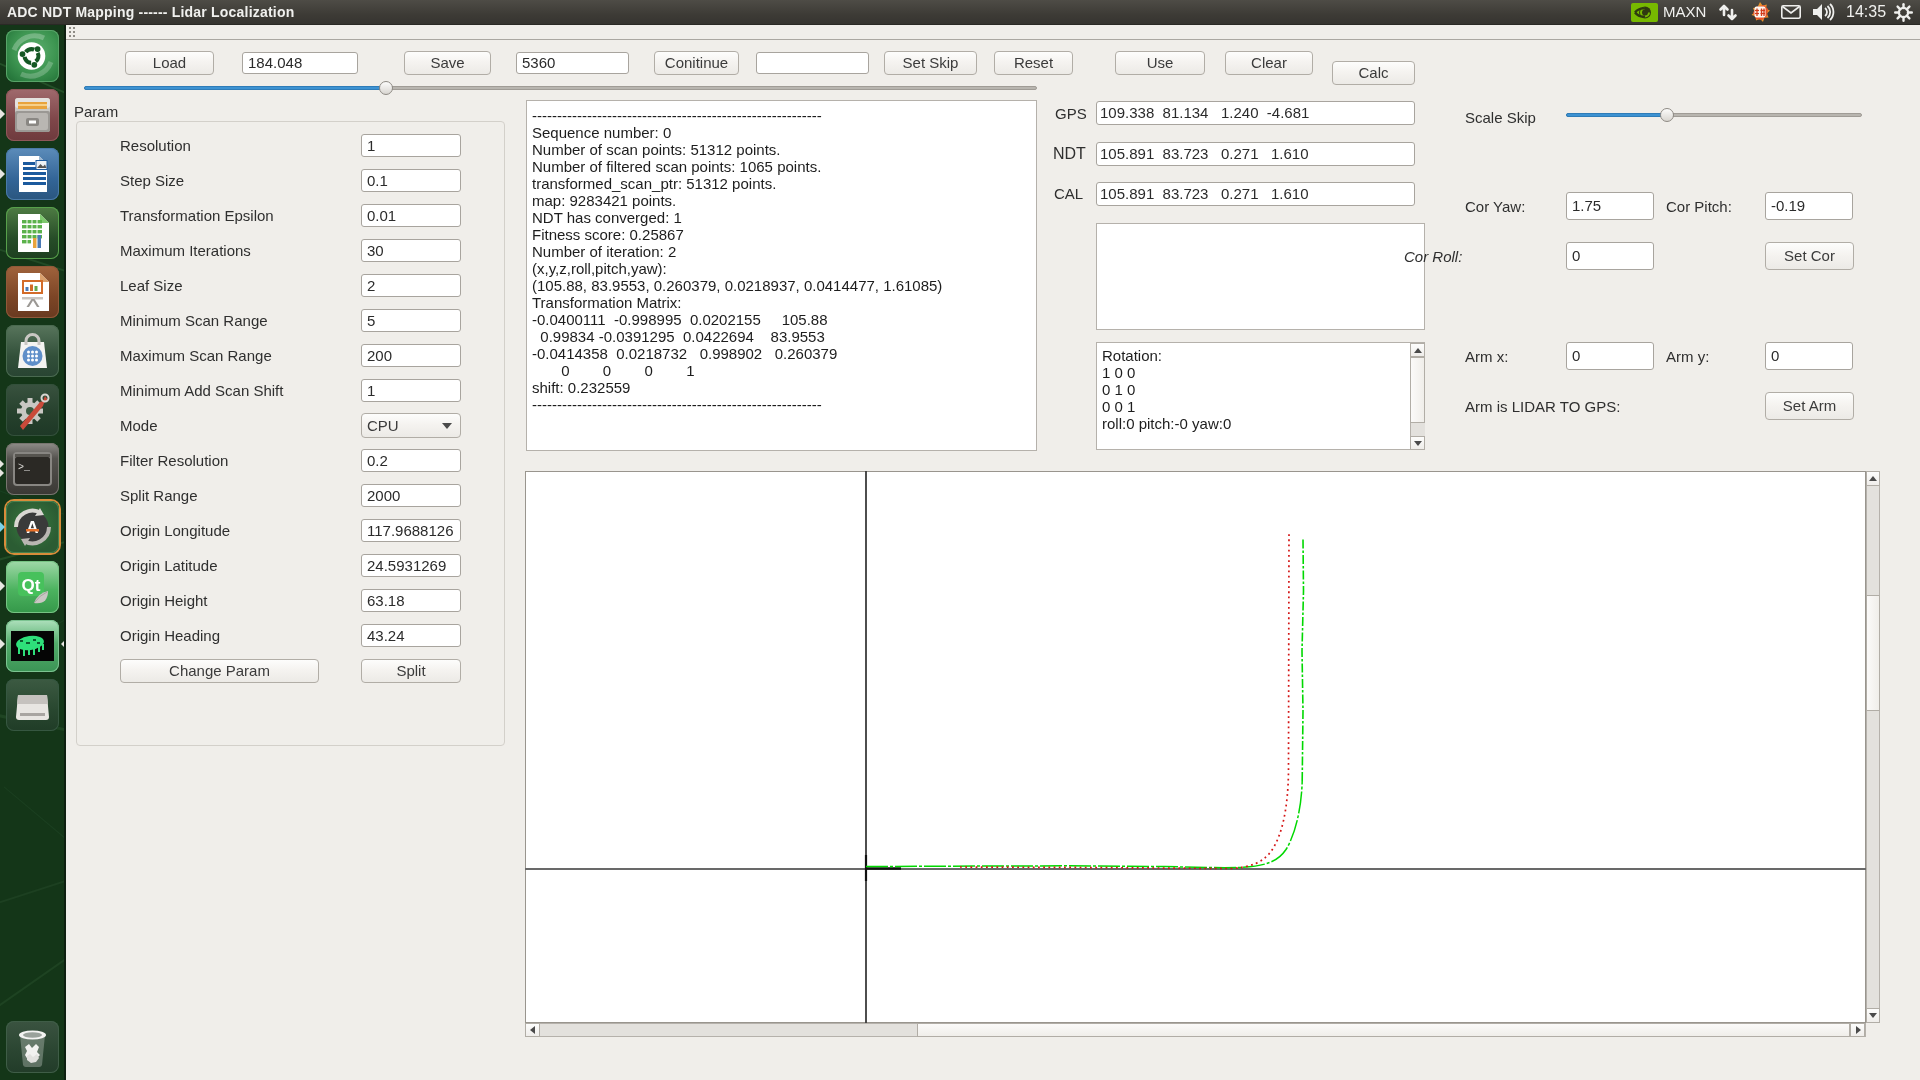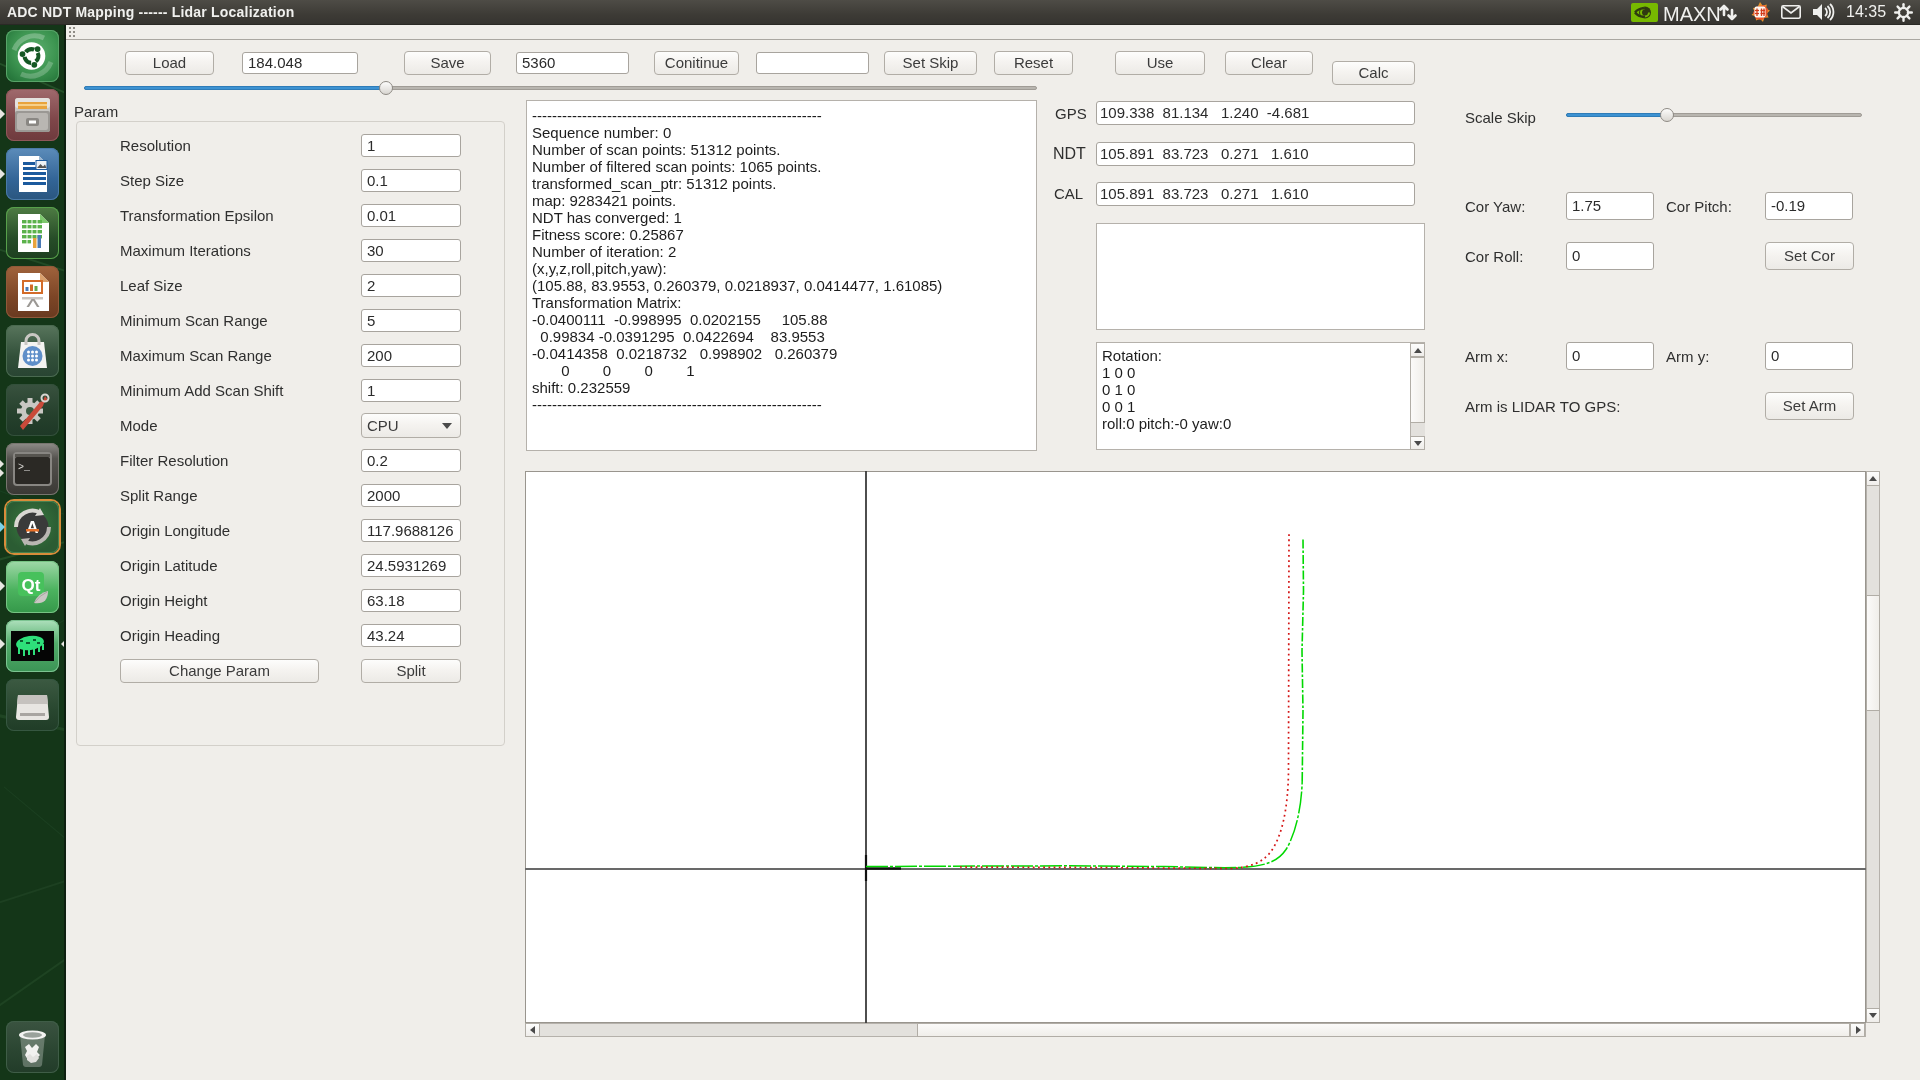--- a/index.html
+++ b/index.html
@@ -33,21 +33,21 @@
     <span class="title">ADC NDT Mapping ------ Lidar Localization</span>
     <div id="tray">
 
       <svg class="trayitem" style="left:1631px;top:3px;" width="27" height="19" viewBox="0 0 27 19">
         <rect x="0" y="0" width="27" height="19" rx="2" fill="#77b900"></rect>
         <circle cx="14" cy="9.5" r="6" fill="#2f3a10"></circle>
         <path d="M14 5.5 a4 4 0 1 0 4 4" fill="none" stroke="#77b900" stroke-width="2"></path>
         <path d="M4 9.5 q4-5 10-4" fill="none" stroke="#2f3a10" stroke-width="2.4"></path>
         <path d="M4 9.5 q4 5 10 4" fill="none" stroke="#2f3a10" stroke-width="2.4"></path>
       </svg>
-      <span class="trayitem" style="left:1663px;top:3px;font-size:20px;color:#f0f0ee;">MAXN</span>
+      <span class="trayitem" style="left:1663px;top:3px;font-size:15px;color:#f0f0ee;">MAXN</span>
 
       <svg class="trayitem" style="left:1718px;top:3px;" width="20" height="19" viewBox="0 0 20 19">
         <path d="M6 8 L6 17 M6 8 L2.5 11.5 M6 8 L9.5 11.5" stroke="#efefed" stroke-width="2.6" fill="none" stroke-linecap="round" stroke-linejoin="round" transform="translate(0,-5)"></path>
         <path d="M14 11 L14 2 M14 11 L10.5 7.5 M14 11 L17.5 7.5" stroke="#efefed" stroke-width="2.6" fill="none" stroke-linecap="round" stroke-linejoin="round" transform="translate(0,5)"></path>
       </svg>
 
       <svg class="trayitem" style="left:1749px;top:2px;" width="22" height="21" viewBox="0 0 22 21">
         <g fill="#e8912a">
           <path d="M11 0 l2.6 3.4 4.2-1 -0.8 4.3 4 1.8 -3.2 3 1.8 4 -4.3 0.3 -1.3 4.2 -3-3.2 -4 1.8 -0.3-4.4 -4.2-1.3 3.2-3 -1.8-4 4.4-0.3 z"></path>
         </g>
@@ -399,21 +399,21 @@
   <div id="rightpanel">
     <div class="lbl" style="left:1465px;top:109px;">Scale Skip</div>
     <div class="abs" style="left:1566px;top:113px;width:296px;height:4px;background:#b8b5af;border-radius:2px;border:1px solid #a09c96;"></div>
     <div class="abs" style="left:1566px;top:113px;width:97px;height:4px;background:#3d92d2;border-radius:2px 0 0 2px;border:1px solid #2f7cb8;"></div>
     <div class="abs" style="left:1660px;top:108px;width:14px;height:14px;border-radius:50%;background:linear-gradient(#fcfcfb,#d9d6d1);border:1px solid #8e8a84;"></div>
 
     <div class="lbl" style="left:1465px;top:198px;">Cor Yaw:</div>
     <div class="inp" style="left:1566px;top:192px;width:88px;height:28px;line-height:26px;">1.75</div>
     <div class="lbl" style="left:1666px;top:198px;">Cor Pitch:</div>
     <div class="inp" style="left:1765px;top:192px;width:88px;height:28px;line-height:26px;">-0.19</div>
-    <div class="lbl" style="left:1465px;top:248px;">Cor Roll:</div>
+    <div class="lbl" style="left:1404px;top:248px;font-style:italic;">Cor Roll:</div>
     <div class="inp" style="left:1566px;top:242px;width:88px;height:28px;line-height:26px;">0</div>
     <div class="btn" style="left:1765px;top:242px;width:89px;height:28px;line-height:26px;">Set Cor</div>
 
     <div class="lbl" style="left:1465px;top:348px;">Arm x:</div>
     <div class="inp" style="left:1566px;top:342px;width:88px;height:28px;line-height:26px;">0</div>
     <div class="lbl" style="left:1666px;top:348px;">Arm y:</div>
     <div class="inp" style="left:1765px;top:342px;width:88px;height:28px;line-height:26px;">0</div>
     <div class="lbl" style="left:1465px;top:398px;">Arm is LIDAR TO GPS:</div>
     <div class="btn" style="left:1765px;top:392px;width:89px;height:28px;line-height:26px;">Set Arm</div>
   </div>

